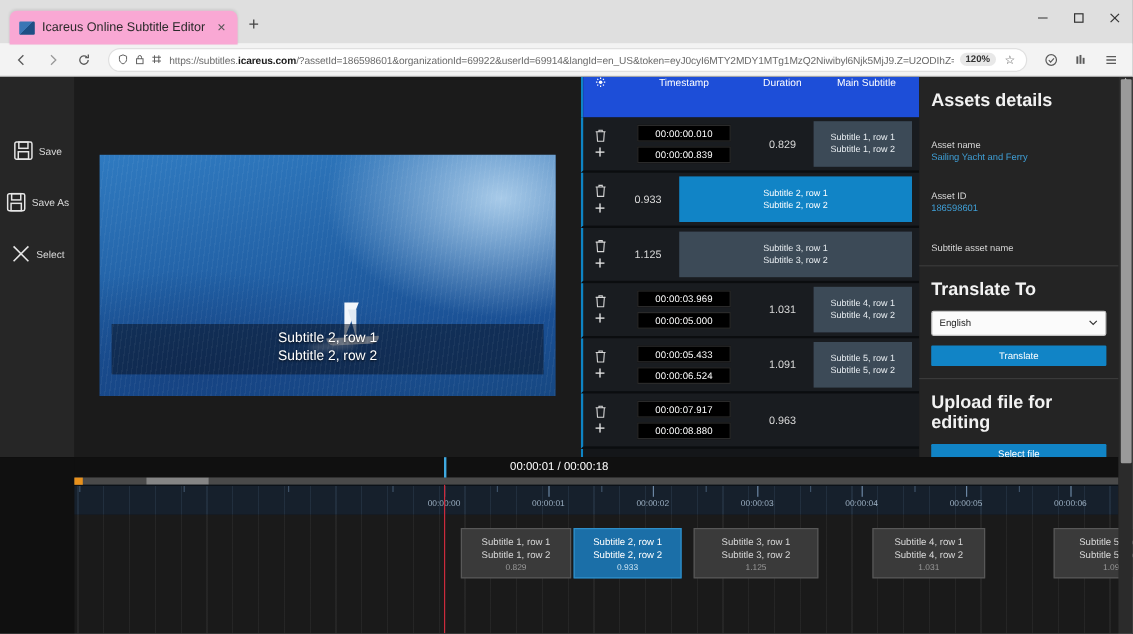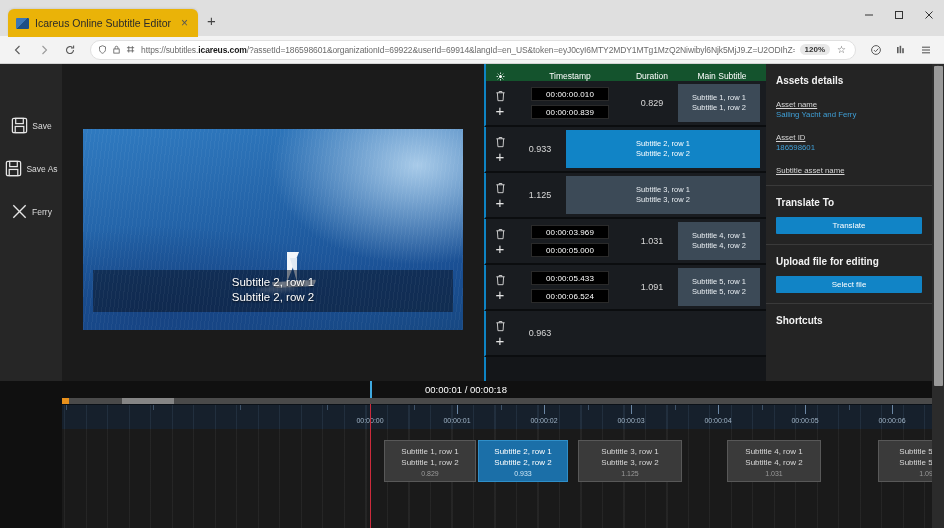--- a/index.html
+++ b/index.html
@@ -13,21 +13,21 @@
   
   .browser { width: 944px; height: 528px; display: flex; flex-direction: column; background: #f3f3f3; }
 
   .titlebar {
     height: 36px; background: #dfdfdf;
     display: flex; align-items: flex-end; position: relative; flex: none;
   }
   .tabstrip { display: flex; align-items: flex-end; padding-left: 8px; height: 100%; }
   .tab {
     display: flex; align-items: center; gap: 6px;
-    background: #eab308; height: 28px; border-radius: 6px 6px 0 0;
+    background: #f9a8d4; height: 28px; border-radius: 6px 6px 0 0;
     padding: 0 6px 0 8px; min-width: 186px; position: relative; top: 1px;
     box-shadow: 0 -1px 2px rgba(0,0,0,.08);
   }
   .tab-favicon {
     width: 13px; height: 11px; flex: none;
     background: linear-gradient(135deg, #3b76b5 0%, #3b76b5 48%, #1d4f85 48%, #1d4f85 100%);
     border-radius: 1px;
   }
   .tab-title {
     font-size: 10.5px; color: #2a2a2a; white-space: nowrap;
@@ -137,21 +137,21 @@
     position: absolute; left: 10px; right: 10px; bottom: 18px;
     background: rgba(10,22,40,.56); padding: 5px 0 7px;
     text-align: center; color: #fff;
   }
   .sub-overlay div { font-size: 11.5px; line-height: 15px; text-shadow: 0 1px 2px rgba(0,0,0,.8); }
 
   
   .tablewrap { width: 282px; background: #121417; flex: none; display: flex; flex-direction: column;
                border-left: 2px solid #0e84c4; }
   .thead {
-    height: 17px; background: #14532d; display: flex; align-items: flex-end;
+    height: 34px; background: #1d4ed8; display: flex; align-items: flex-start;
     color: #ffffff; font-size: 8.5px; flex: none;
   }
   .th-gear { width: 28px; display: flex; justify-content: center; align-items: center; }
   .th-ts { width: 112px; text-align: center; }
   .th-dur { width: 52px; text-align: center; }
   .th-main { flex: 1; text-align: center; }
 
   .tbody { flex: 1; background: #141619; }
   .trow {
     height: 46px; display: flex; align-items: center;
@@ -175,22 +175,22 @@
     flex: 1; height: 38px; margin-right: 6px; background: #3c4a57;
     display: flex; flex-direction: column; align-items: center; justify-content: center;
     color: #e9eef2; font-size: 7.5px; line-height: 10px;
   }
   .trow.selected .cell-main { background: #1184c6; color: #ffffff; }
 
   
   .rightpanel { width: 166px; background: #242424; flex: none; display: flex; flex-direction: column;
                 color: #e8e8e8; }
   .rp-sec { padding: 11px 10px 10px; border-bottom: 1px solid #3a3a3a; }
-  .rp-title { font-size: 10px; font-weight: 700; color: #f2f2f2; margin-bottom: 9px; }
-  .rp-label { font-size: 7.8px; color: #d6d6d6; margin-top: 14px; text-decoration: underline; }
+  .rp-title { font-size: 15px; font-weight: 700; color: #f2f2f2; margin-bottom: 9px; }
+  .rp-label { font-size: 7.8px; color: #d6d6d6; margin-top: 24px; }
   .rp-value { font-size: 7.8px; color: #3f9fd6; margin-top: 1px; }
   .rp-select {
     width: 100%; height: 21px; background: #fbfbfb; color: #1b1b1b;
     border: 1px solid #c4c4c4; border-radius: 2px; font-size: 8px;
     display: flex; align-items: center; justify-content: space-between; padding: 0 6px;
     margin-top: 4px;
   }
   .rp-btn {
     width: 100%; height: 17px; background: #1184c6; color: #ffffff;
     font-size: 8px; display: flex; align-items: center; justify-content: center;
@@ -364,21 +364,21 @@
             </span>
             <span class="tool-label">Save As</span>
           </div>
           <div class="tool">
             <span>
               <svg width="19" height="19" viewBox="0 0 20 20">
                   <line x1="3.5" y1="3.5" x2="16.5" y2="16.5" stroke="#e6e6e6" stroke-width="1.4"></line>
                   <line x1="16.5" y1="3.5" x2="3.5" y2="16.5" stroke="#e6e6e6" stroke-width="1.4"></line>
                 </svg>
             </span>
-            <span class="tool-label">Ferry</span>
+            <span class="tool-label">Select</span>
           </div>
         </div>
 
         <div class="stage">
           <div class="video">
             <div class="boat">
               <span class="wake"></span>
               <span class="sail"></span>
               <span class="sail2"></span>
               <span class="hull"></span>
@@ -492,36 +492,48 @@
               </div>
               <div class="trow">
                 <div class="cell-actions">
                   <span>
                     <svg width="11" height="12" viewBox="0 0 12 13">
                       <path d="M1.5 3h9M4.5 3V1.6h3V3M2.6 3l.6 8.6h5.6L9.4 3" fill="none" stroke="#d6d6d6" stroke-width="1"></path>
                     </svg>
                   </span>
                   <span class="plus">+</span>
                 </div>
+                <div class="cell-ts">
+                  <div class="tsbox">00:00:07.917</div>
+                  <div class="tsbox">00:00:08.880</div>
+                </div>
                 <div class="cell-dur">0.963</div>
               </div>
             </div>
         </div>
 
         <div class="rightpanel">
           <div class="rp-sec">
             <div class="rp-title">Assets details</div>
             <div class="rp-label">Asset name</div>
             <div class="rp-value">Sailing Yacht and Ferry</div>
             <div class="rp-label">Asset ID</div>
             <div class="rp-value">186598601</div>
             <div class="rp-label">Subtitle asset name</div>
           </div>
           <div class="rp-sec">
             <div class="rp-title">Translate To</div>
+            <div class="rp-select">
+              <span>English</span>
+              <span>
+                <svg width="8" height="6" viewBox="0 0 8 6">
+                    <path d="M1 1.4L4 4.4 7 1.4" fill="none" stroke="#333" stroke-width="1"></path>
+                  </svg>
+              </span>
+            </div>
             <div class="rp-btn">Translate</div>
           </div>
           <div class="rp-sec">
             <div class="rp-title">Upload file for editing</div>
             <div class="rp-btn">Select file</div>
           </div>
           <div class="rp-sec" style="border-bottom:none">
             <div class="rp-title" style="margin-bottom:0">Shortcuts</div>
           </div>
         </div>

